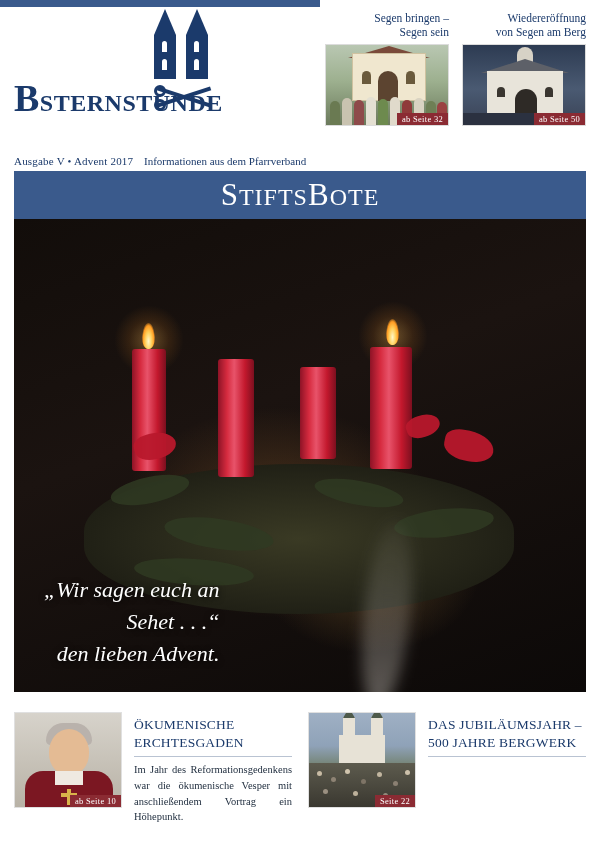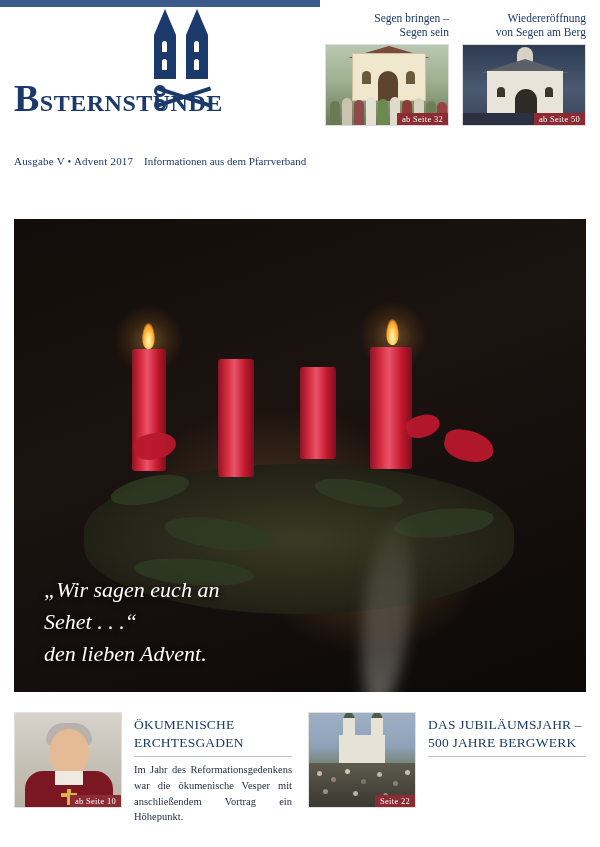--- a/index.html
+++ b/index.html
@@ -283,20 +283,21 @@
   }
   .hero-quote {
     position: absolute;
     left: 30px; bottom: 22px;
     color: #ffffff;
     font-family: "Liberation Serif", serif;
     font-style: italic;
     font-size: 22px;
     line-height: 1.45;
     text-shadow: 0 1px 6px rgba(0,0,0,0.9);
+    text-align: right;
   }
 
   
   .bottom { position: absolute; left: 14px; top: 700px; width: 572px; height: 138px; }
 
   .col { position: absolute; top: 0; width: 278px; height: 138px; }
   .col.left { left: 0; }
   .col.right { left: 294px; }
 
   .col-thumb {
@@ -458,20 +459,25 @@
           <div class="church-arch"></div>
           <div class="church-win2" style="left:34px; top:42px;"></div>
           <div class="church-win2" style="left:82px; top:42px;"></div>
           <div class="church-ground"></div>
         </div>
         <div class="pagetag">ab Seite 50</div>
       </div>
     </div>
   </div>
 
+  <div class="banner">
+    <div class="banner-title">
+      <span>S</span><span class="small">TIFTS</span><span>B</span><span class="small">OTE</span>
+    </div>
+  </div>
 
   <div class="hero">
     <div class="hero-bg"></div>
     <div class="wreath"></div>
 
     <div class="sprig" style="left:96px;  top:258px; width:80px; height:26px; transform:rotate(-12deg);"></div>
     <div class="sprig" style="left:150px; top:300px; width:110px;height:30px; transform:rotate(8deg);"></div>
     <div class="sprig" style="left:300px; top:262px; width:90px; height:24px; transform:rotate(10deg);"></div>
     <div class="sprig" style="left:380px; top:290px; width:100px;height:28px; transform:rotate(-6deg);"></div>
     <div class="sprig" style="left:120px; top:340px; width:120px;height:26px; transform:rotate(4deg);"></div>

